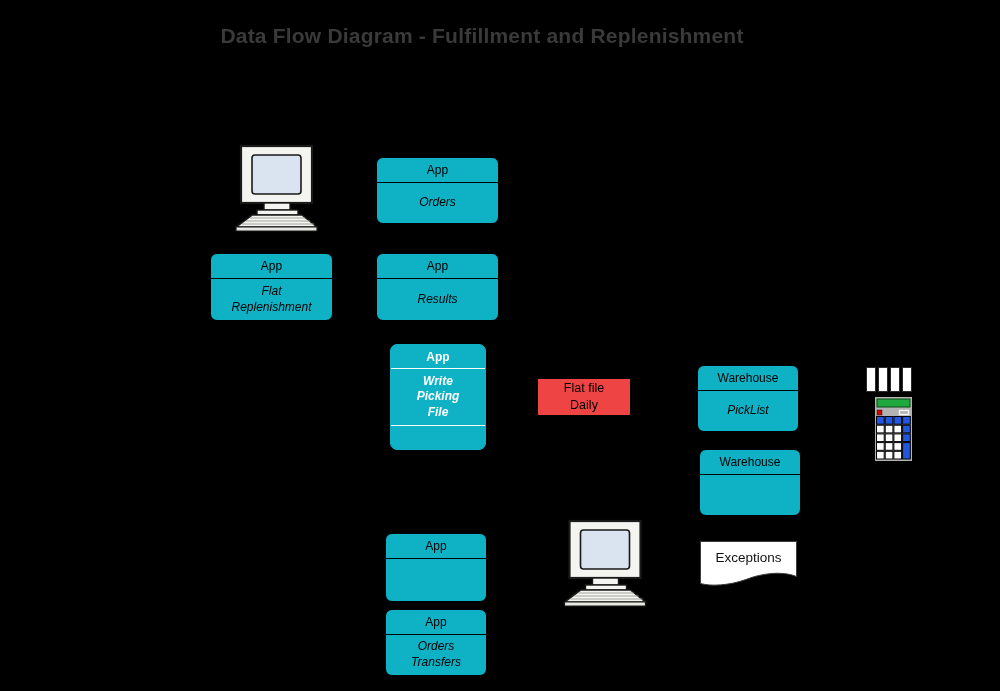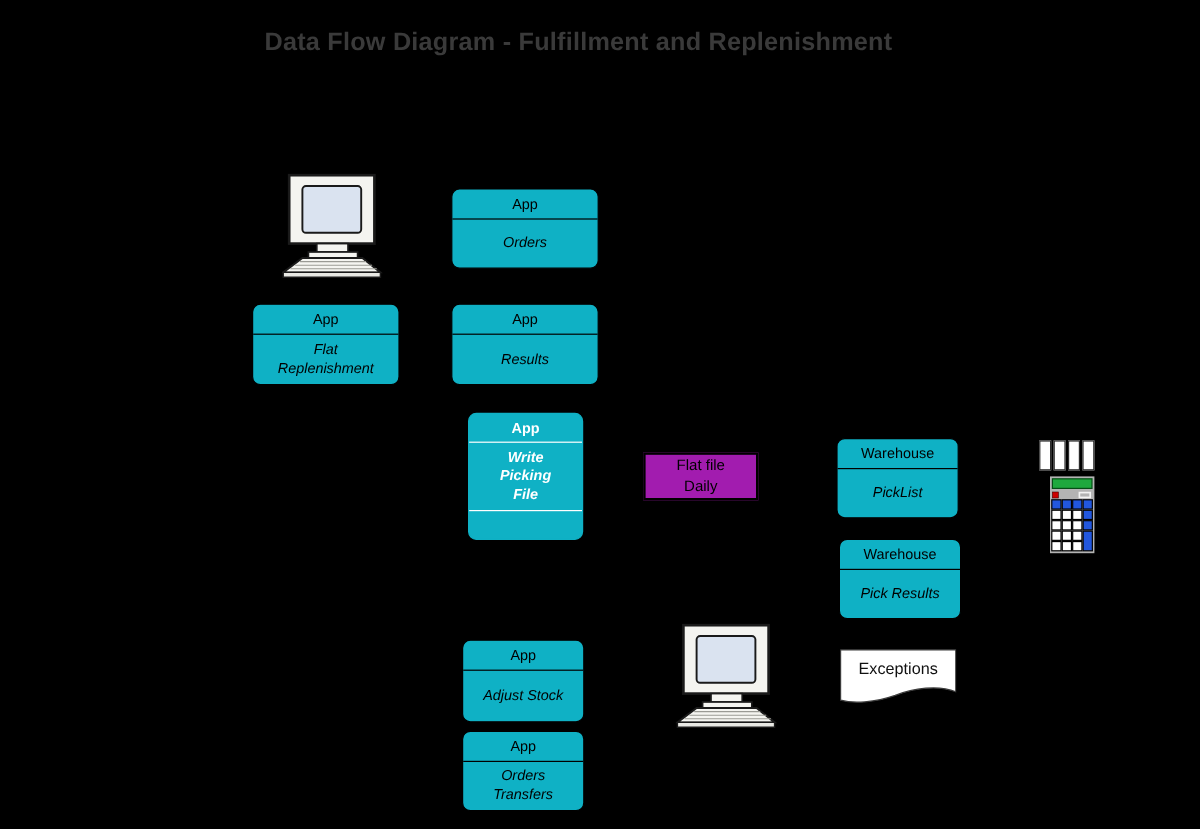--- a/index.html
+++ b/index.html
@@ -55,21 +55,21 @@
   .node--light .node-header{height:24px;border-bottom:1.5px solid #fff;}
   .node--light .node-footer{
     box-sizing:border-box;height:24px;flex:0 0 auto;
     border-top:1.5px solid #fff;
   }
 
   
   .file-box{
     position:absolute;
     box-sizing:border-box;
-    background:#a21caf;border:2px solid #000;
+    background:#ef4444;border:2px solid #000;
     display:flex;align-items:center;justify-content:center;
     font-size:12.5px;color:#000;text-align:center;
     white-space:pre-line;line-height:1.35;
   }
 
   
   .doc-shape{position:absolute;}
   .doc-shape svg{position:absolute;left:0;top:0;}
   .doc-label{
     position:absolute;left:0;top:9px;width:100%;
@@ -142,21 +142,20 @@
   <div class="file-box" style="left:536px;top:377px;width:96px;height:40px">Flat file
 Daily</div>
 
   <div class="node" style="left:697px;top:365px;width:102px;height:67px">
     <div class="node-header">Warehouse</div>
     <div class="node-body">PickList</div>
   </div>
 
   <div class="node" style="left:699px;top:449px;width:102px;height:67px">
     <div class="node-header">Warehouse</div>
-    <div class="node-body">Pick Results</div>
   </div>
 
   <div class="bar-strip" style="left:866px;top:367px">
     <div class="bar"></div>
     <div class="bar"></div>
     <div class="bar"></div>
     <div class="bar"></div>
   </div>
 
   <svg class="icon-abs" style="left:873px;top:395px" width="41" height="68" viewBox="0 0 41 68">
@@ -183,21 +182,20 @@
     <rect class="hh-key-w" x="12.2" y="56.3" width="7.7" height="7.7"></rect>
     <rect class="hh-key-w" x="20.9" y="56.3" width="7.7" height="7.7"></rect>
 
     <rect class="hh-key-b" x="29.6" y="30.2" width="7.7" height="7.7"></rect>
     <rect class="hh-key-b" x="29.6" y="38.9" width="7.7" height="7.7"></rect>
     <rect class="hh-key-b" x="29.6" y="47.6" width="7.7" height="16.4"></rect>
   </svg>
 
   <div class="node" style="left:385px;top:533px;width:102px;height:69px">
     <div class="node-header">App</div>
-    <div class="node-body">Adjust Stock</div>
   </div>
 
   <div class="node" style="left:385px;top:609px;width:102px;height:67px">
     <div class="node-header">App</div>
     <div class="node-body">Orders
 Transfers</div>
   </div>
 
   <svg class="icon-abs" style="left:563px;top:518px" width="85" height="90" viewBox="0 0 84 90">
     <rect class="pc-bezel" x="6" y="3" width="71" height="57" stroke-width="2.2"></rect>

